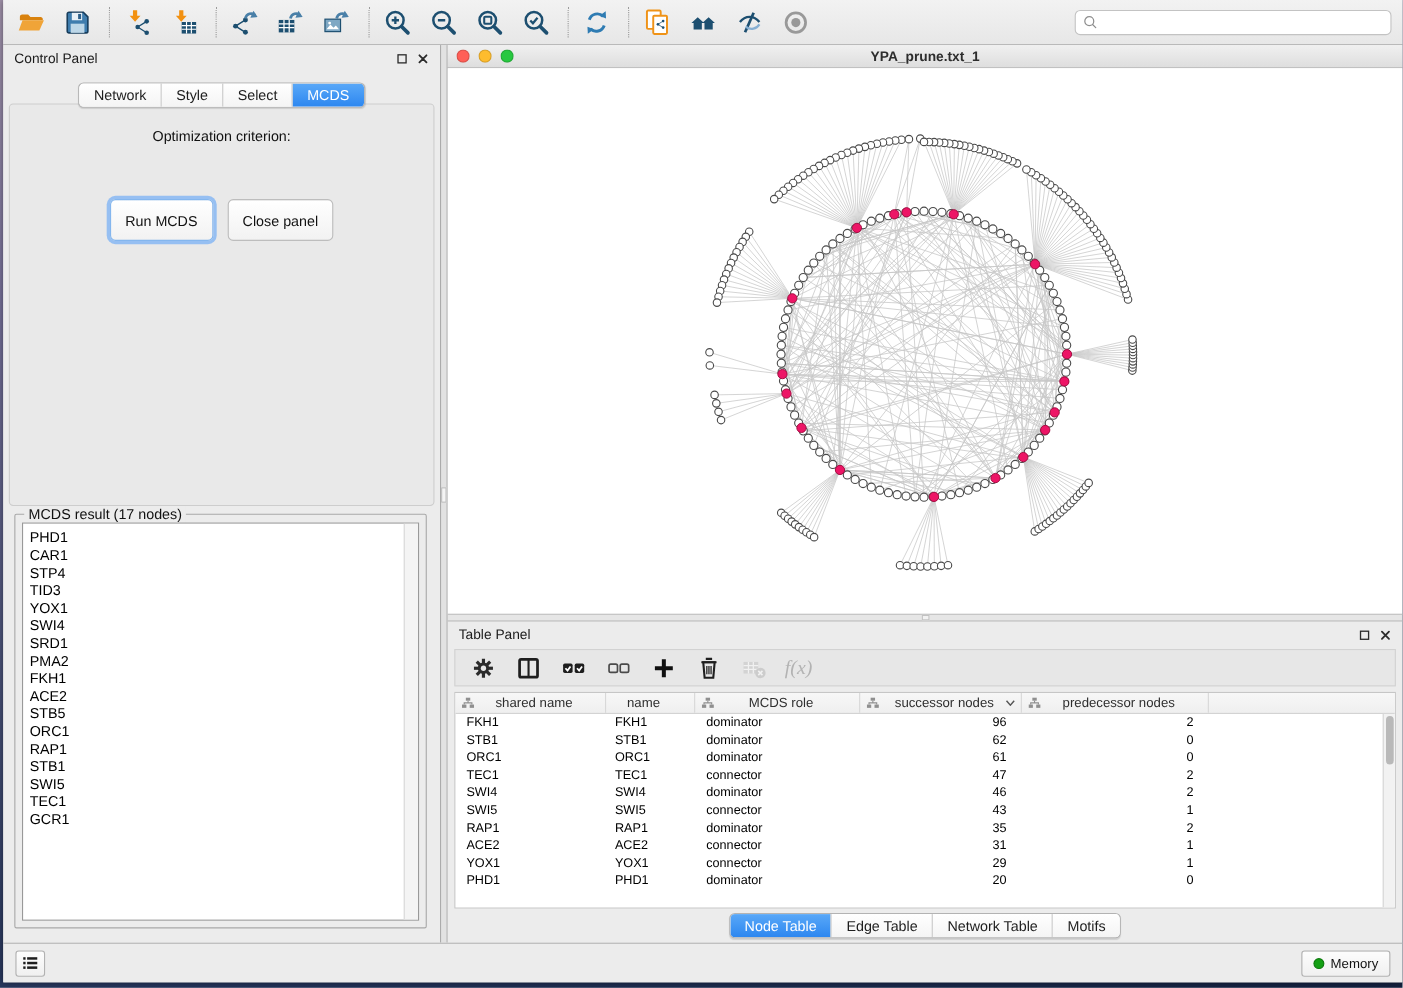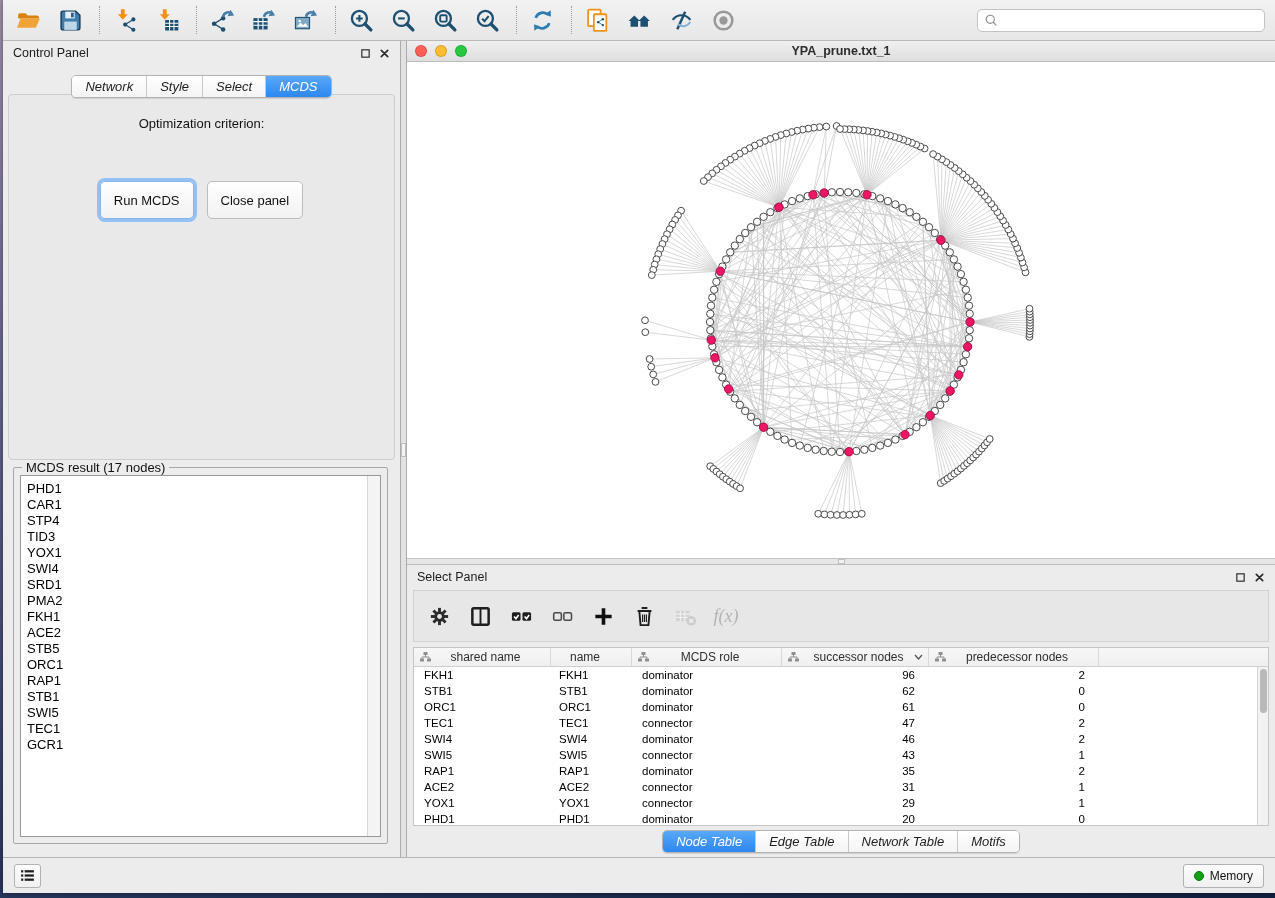--- a/index.html
+++ b/index.html
@@ -27,21 +27,21 @@
   .pt-icons svg { width:11px; height:11px; display:block; }
 
   
   .control-panel { position:absolute; top:41px; left:0; width:397px; bottom:36px; background:#ececec; }
   .v-divider { position:absolute; top:41px; left:397px; width:7px; bottom:36px; background:#e2e2e2;
     border-left:1px solid #ababab; border-right:1px solid #ababab; }
   .v-divider .grip { position:absolute; top:402px; left:0; width:5px; height:14px; background:#f4f4f4; border:1px solid #bdbdbd; }
 
   .seg-tabs { display:flex; justify-content:center; }
   .seg-group { display:flex; border:1px solid #b3b3b3; border-radius:5px; overflow:hidden; background:#fff;
-    box-shadow:0 1px 1px rgba(0,0,0,.12);font-style:italic; }
+    box-shadow:0 1px 1px rgba(0,0,0,.12); }
   .seg-tab { padding:3px 13px; font-size:13px; color:#1d1d1d; background:linear-gradient(#ffffff,#f4f4f4);
     border-left:1px solid #c8c8c8; white-space:nowrap; }
   .seg-tab:first-child { border-left:none; }
   .seg-tab.active { background:linear-gradient(#59a8f8,#2d87f0); color:#fff; }
 
   .cp-tabs { position:absolute; top:34px; left:0; right:0; z-index:2; }
   .cp-content { position:absolute; top:53px; left:5px; right:5px; height:366px; background:#e9e9e9;
     border:1px solid #cdcdcd; border-radius:4px; display:flex; flex-direction:column; align-items:center;gap:37px; }
   .opt-label { margin-top:21px; font-size:13px; color:#111; }
   .dropdown { margin-top:12px; width:312px; height:23px; background:#fff; border:1px solid #b5b5b5; border-radius:5px;
@@ -69,21 +69,21 @@
   .traffic { display:flex; gap:8px; }
   .light { width:12px; height:12px; border-radius:50%; }
   .net-title { position:absolute; left:0; right:0; text-align:center; font-size:12.5px; font-weight:700; color:#2d2d2d; }
   .net-view { flex:1; background:#fff; position:relative; overflow:hidden; }
   .net-view svg { position:absolute; inset:0; }
   .h-divider { height:7px; flex:none; background:#e6e6e6; border-top:1px solid #c2c2c2; border-bottom:1px solid #bdbdbd; position:relative; }
   .h-divider .grip { position:absolute; left:calc(50% - 3px); top:0; width:7px; height:5px; background:#f2f2f2; border:1px solid #c2c2c2; }
 
   
   .table-panel { height:292px; flex:none; background:#ececec; display:flex; flex-direction:column; }
-  .tp-toolbar { height:52px; flex:none; margin:1px 6px 0; background:#e7e7e7; border:1px solid #d2d2d2;
+  .tp-toolbar { height:34px; flex:none; margin:1px 6px 0; background:#e7e7e7; border:1px solid #d2d2d2;
     display:flex; align-items:center; padding:0 12px; gap:15px; }
   .tp-btn { width:26px; height:26px; display:flex; align-items:center; justify-content:center; }
   .tp-btn svg { width:23px; height:23px; }
   .fx-glyph { font-family:"Liberation Serif","DejaVu Serif",serif; font-style:italic; font-size:18px; color:#b3b3b3; }
   .tp-table { flex:1; margin:5px 6px 0; background:#fff; border:1px solid #c6c6c6; position:relative; overflow:hidden; }
   .thead { display:flex; height:19px; background:linear-gradient(#f7f7f7,#efefef); border-bottom:1px solid #cfcfcf; }
   .th { display:flex; align-items:center; font-size:12px; color:#2e2e2e; border-right:1px solid #d8d8d8; position:relative; }
   .th .tree { margin:0 2px 0 6px; flex:none; }
   .th .lbl { flex:1; text-align:center; padding:0 14px 0 2px; white-space:nowrap; overflow:hidden; }
   .th .sortchev { position:absolute; right:5px; top:6px; }
@@ -989,21 +989,21 @@
             <circle cx="313.3" cy="209.2" r="4.2"></circle>
           </g>
         </svg>
     </div>
     <div class="h-divider">
         <span class="grip"></span>
       </div>
 
     <div class="table-panel">
       <div class="panel-titlebar">
-        <span>Select Panel</span>
+        <span>Table Panel</span>
         <span class="pt-icons">
           <svg viewBox="0 0 24 24">
               <rect x="4" y="4" width="16" height="16" fill="none" stroke="#2b2b2b" stroke-width="2.6"></rect>
             </svg>
           <svg viewBox="0 0 24 24">
               <path d="M5 5l14 14M19 5L5 19" stroke="#2b2b2b" stroke-width="3.6" stroke-linecap="round"></path>
             </svg>
         </span>
       </div>
       <div class="tp-toolbar" id="tp-toolbar">

